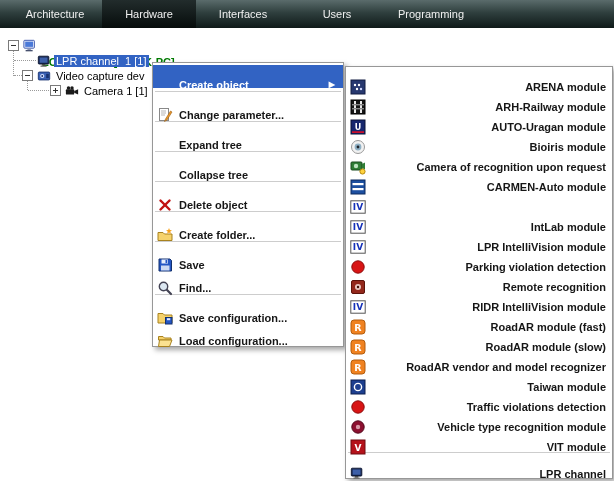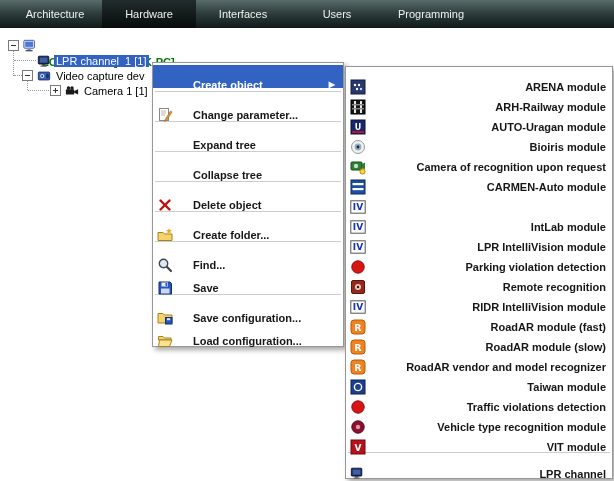--- a/index.html
+++ b/index.html
@@ -36,21 +36,21 @@
   .dotline.v { width: 1px; border-left: 1px dotted #9a9a9a; }
   .dotline.h { height: 1px; border-top: 1px dotted #9a9a9a; }
   
   .menu {
     position: absolute; background: #fff; border: 1px solid #979797;
     box-shadow: 3px 3px 5px rgba(0,0,0,0.35); padding: 2px 0;
   }
   .main-menu { left: 152px; top: 62px; width: 192px; z-index: 5; }
   .submenu  { left: 345px; top: 66px; width: 268px; z-index: 6; }
   .mitem {
-    height: 23px; display: flex; align-items: center; gap: 20px;
+    height: 23px; display: flex; align-items: center; gap: 6px;
     padding: 16px 6px 0 4px; font-size: 11px; font-weight: bold; color: #161616;
     white-space: nowrap; cursor: default;
   }
   .submenu .mitem { height: 20px; text-align: right; }
   .mitem.hl { background: var(--highlight, #3263c3); color: #fff; }
   .mi { width: 16px; height: 16px; flex: 0 0 16px; display: flex; }
   .mlabel { flex: 1; overflow: hidden; }
   .arrow { font-size: 8px; padding-right: 2px; }
   .msep { height: 1px; background: #cdcdcd; margin: 3px 2px; }
   svg text { font-family: "DejaVu Sans", sans-serif; }
@@ -146,36 +146,36 @@
             <path d="M1 5.5 L6 5.5 L7.5 7 L15 7 L15 13.5 L1 13.5 Z" fill="#f6d26b" stroke="#a8821f"></path>
             <path d="M12 1 L12.8 3 L15 3.3 L13.3 4.6 L13.9 6.8 L12 5.6 L10.1 6.8 L10.7 4.6 L9 3.3 L11.2 3 Z" fill="#f8a21a"></path>
           </svg>
         </span>
         <span class="mlabel">Create folder...</span>
       </div>
       <div class="msep"></div>
       <div class="mitem">
         <span class="mi">
           <svg viewBox="0 0 16 16" width="16" height="16">
-            <circle cx="6.5" cy="6.5" r="4.2" fill="#dce8f2" stroke="#445" stroke-width="1.4"></circle>
-            <line x1="9.8" y1="9.8" x2="14" y2="14" stroke="#445" stroke-width="2.2" stroke-linecap="round"></line>
-          </svg>
-        </span>
-        <span class="mlabel">Find...</span>
-      </div>
-      <div class="mitem">
-        <span class="mi">
-          <svg viewBox="0 0 16 16" width="16" height="16">
             <path d="M2 2 H13 L14.5 3.5 V14 H2 Z" fill="#2456c4" stroke="#12306e"></path>
             <rect x="4.5" y="2.5" width="6.5" height="4" fill="#e8eefc"></rect>
             <rect x="8.5" y="3" width="1.8" height="3" fill="#2456c4"></rect>
             <rect x="4" y="8.5" width="8.5" height="5" fill="#cdd9f2"></rect>
           </svg>
         </span>
         <span class="mlabel">Save</span>
+      </div>
+      <div class="mitem">
+        <span class="mi">
+          <svg viewBox="0 0 16 16" width="16" height="16">
+            <circle cx="6.5" cy="6.5" r="4.2" fill="#dce8f2" stroke="#445" stroke-width="1.4"></circle>
+            <line x1="9.8" y1="9.8" x2="14" y2="14" stroke="#445" stroke-width="2.2" stroke-linecap="round"></line>
+          </svg>
+        </span>
+        <span class="mlabel">Find...</span>
       </div>
       <div class="msep"></div>
       <div class="mitem">
         <span class="mi">
           <svg viewBox="0 0 16 16" width="16" height="16">
             <path d="M1 3.5 L6 3.5 L7.5 5 L15 5 L15 13 L1 13 Z" fill="#f6d26b" stroke="#a8821f"></path>
             <rect x="8.5" y="7.5" width="6.5" height="6.5" fill="#2456c4" stroke="#12306e"></rect>
             <rect x="10" y="8.2" width="3.2" height="2" fill="#dfe8ff"></rect>
           </svg>
         </span>

